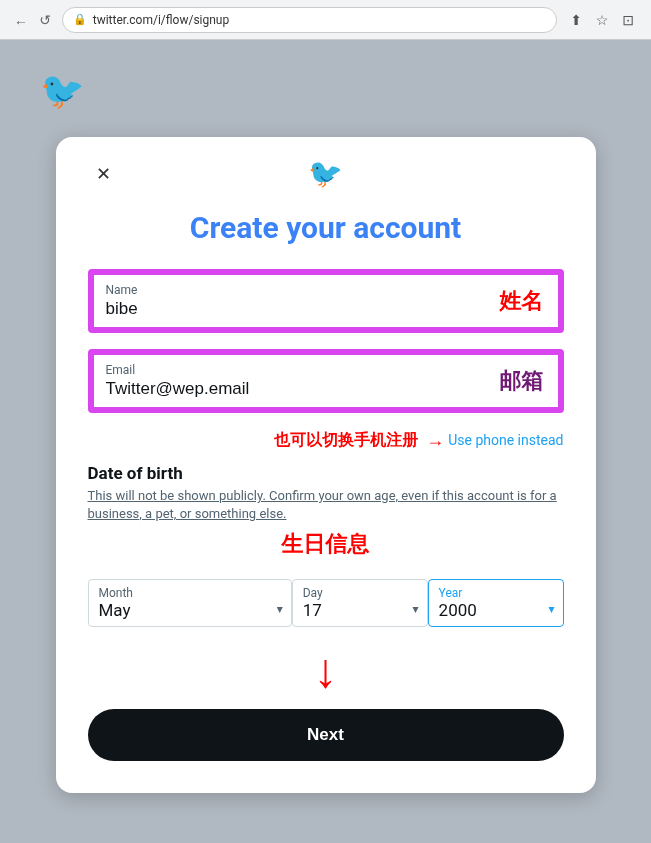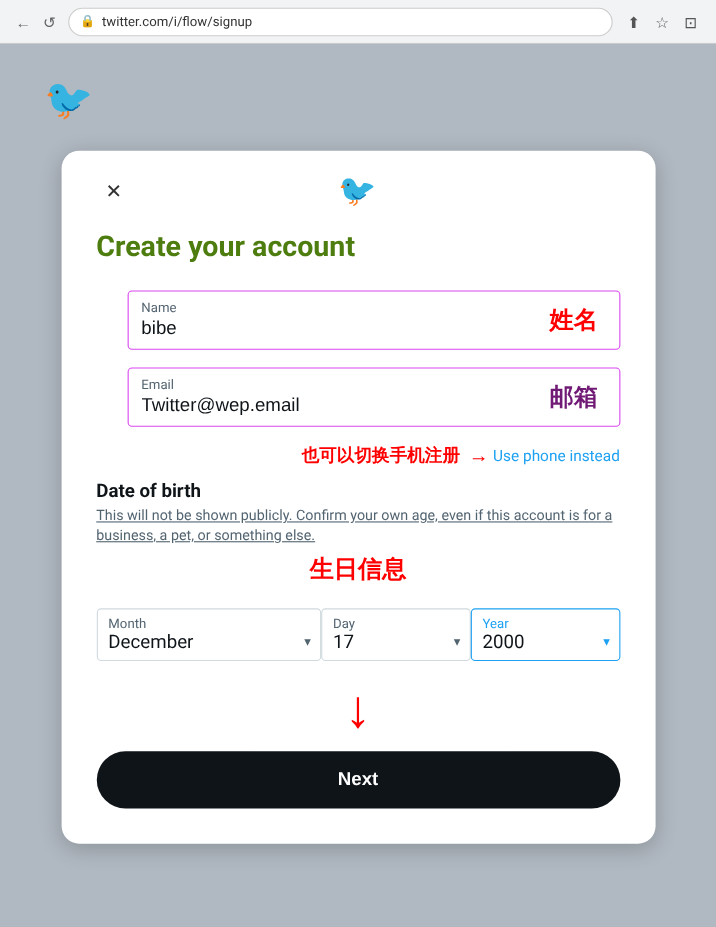--- a/index.html
+++ b/index.html
@@ -120,34 +120,34 @@
       display: flex;
       align-items: center;
       justify-content: center;
     }
     .modal-twitter-logo {
       color: #1da1f2;
       font-size: 28px;
     }
 
     .modal-title {
-      font-size: 26px;
+      font-size: 30px;
       font-weight: 700;
-      color: #4d7c0f;
+      color: #3b82f6;
       margin-bottom: 24px;
+      text-align: center;
     }
 
     
     .form-field {
-      border: 1px solid #d946ef;
+      border: 6px solid #d946ef;
       border-radius: 4px;
       padding: 8px 12px;
       margin-bottom: 16px;
       position: relative;
-      margin-left: 28px;
     }
     .form-field label {
       display: block;
       font-size: 12px;
       color: #536471;
       margin-bottom: 2px;
     }
     .form-field input {
       width: 100%;
       border: none;
@@ -361,21 +361,21 @@
 
       <div style="position:relative; margin-bottom: 30px;">
         <div style="position:absolute; top:-10px; left:50%; transform:translateX(-50%); font-size:22px; font-weight:bold; color:red; white-space:nowrap; pointer-events:none; z-index:10;">生日信息</div>
         <div style="height:10px;"></div>
       </div>
 
       <div class="dob-selects">
 
         <div class="dob-select-wrap month">
           <span class="dob-select-label">Month</span>
-          <span class="dob-select-value">December</span>
+          <span class="dob-select-value">May</span>
           <span class="dob-chevron">▾</span>
         </div>
 
         <div class="dob-select-wrap day">
           <span class="dob-select-label">Day</span>
           <span class="dob-select-value">17</span>
           <span class="dob-chevron">▾</span>
         </div>
 
         <div class="dob-select-wrap year">

